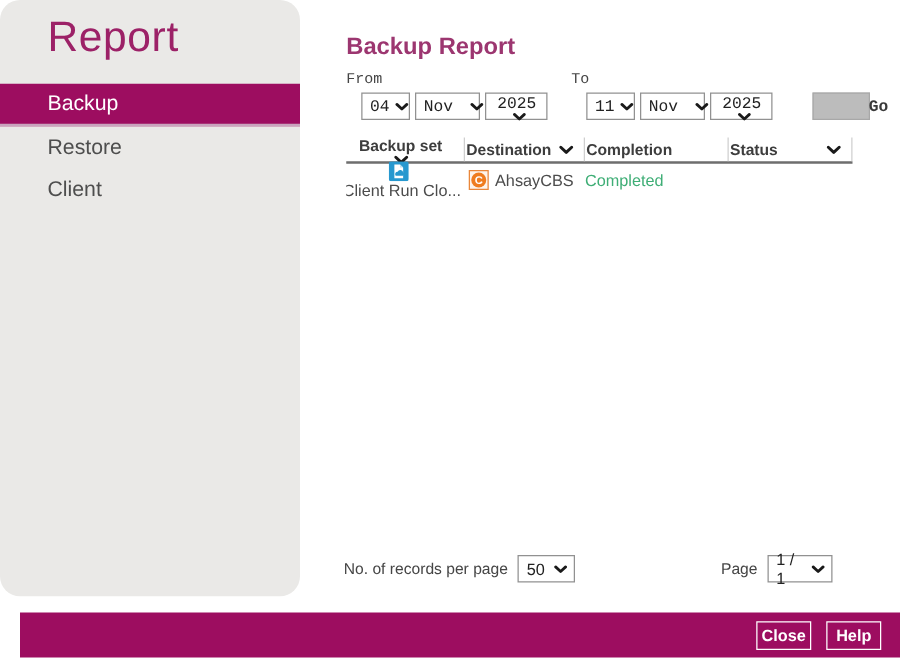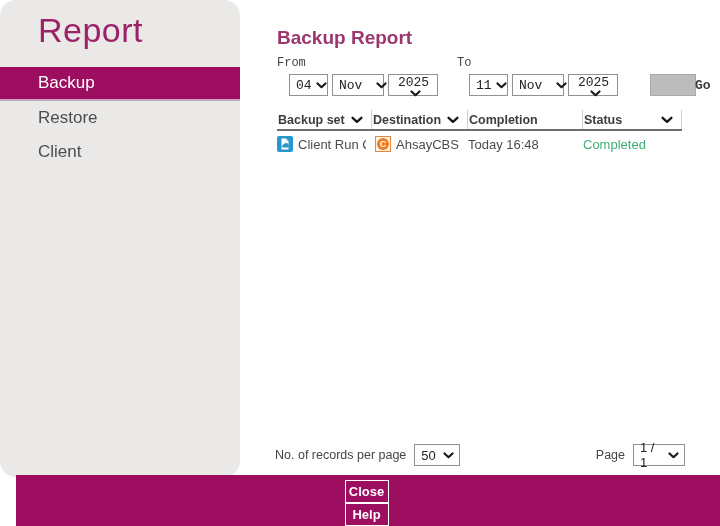--- a/index.html
+++ b/index.html
@@ -59,53 +59,52 @@
   .table { position:absolute; left:37px; top:110px; width:405px; }
   .thead {
     display:flex; height:21px; border-bottom:2px solid #6e6e6e;
   }
   .th {
     display:flex; align-items:center; justify-content:space-between;
     border-right:1px solid #cfcfcf; padding:0 8px 0 1px;
     font-size:12.5px; font-weight:bold; color:#3d3d3d;
   }
   .th .caret { margin-left:0; }
-  .col1 { width:95px; } .col2 { width:96px; } .col3 { width:115px; } .col4 { width:99px; }
+  .col1 { width:95px;flex-direction:column; } .col2 { width:96px; } .col3 { width:115px; } .col4 { width:99px; }
   .trow { display:flex; align-items:center; height:22px; margin-top:2px; font-size:13px; color:#4c4c4c; }
   .td { display:flex; align-items:center; overflow:hidden; white-space:nowrap; padding-right:6px; }
   .td .cell-text { overflow:hidden; text-overflow:clip; white-space:nowrap; }
   .icon16 { width:16px; height:16px; flex:none; margin-right:5px; display:inline-flex; }
   .ahsay {
     width:16px; height:16px; flex:none; margin:0 5px 0 3px;
     border:1px solid #e9873b; background:#fdf4ec; display:flex;
     align-items:center; justify-content:center;
   }
   .ahsay-c {
     width:12px; height:12px; border-radius:50%; background:#ef7c1f;
     color:#fff; font-size:9px; font-weight:bold; line-height:12px; text-align:center;
   }
   .status-ok { color:#3fae76; }
 
   
   .pagination {
-    position:absolute; left:35px; right:35px; bottom:11px;
+    position:absolute; left:35px; right:54px; bottom:11px;
     display:flex; align-items:center; justify-content:space-between;
     font-size:12.5px; color:#454545;
   }
   .pag-left, .pag-right { display:flex; align-items:center; }
   .pag-label { margin-right:8px; }
   .sel-records { width:46px; margin-right:0; }
   .sel-page { width:52px; margin-right:0; }
 
   
   .footer {
-    position:absolute; left:16px; right:0; bottom:0; height:51px;
+    position:absolute; left:16px; right:0; bottom:0; height:36px;
     background:#9d0d60; display:flex; align-items:center; justify-content:flex-end;
     padding-right:15px;
-    flex-direction:column;
   }
   .footer-btn {
     width:44px; height:23px; margin-left:12px;
     background:transparent; border:1px solid #ffffff; color:#ffffff;
     font-size:13px; font-weight:bold; font-family:inherit; cursor:pointer;
   }
 </style>
 </head>
 <body>
 
@@ -211,23 +210,20 @@
             </svg>
           </span>
           <span class="cell-text">Client Run Clo...</span>
         </div>
         <div class="td col2">
           <span class="ahsay">
               <span class="ahsay-c">C</span>
             </span>
           <span class="cell-text">AhsayCBS</span>
         </div>
-        <div class="td col3">
-          <span class="cell-text">Today 16:48</span>
-        </div>
         <div class="td col4">
           <span class="cell-text status-ok">Completed</span>
         </div>
       </div>
     </div>
 
     <div class="pagination">
       <div class="pag-left">
         <span class="pag-label">No. of records per page</span>
         <div class="select sel-records">

